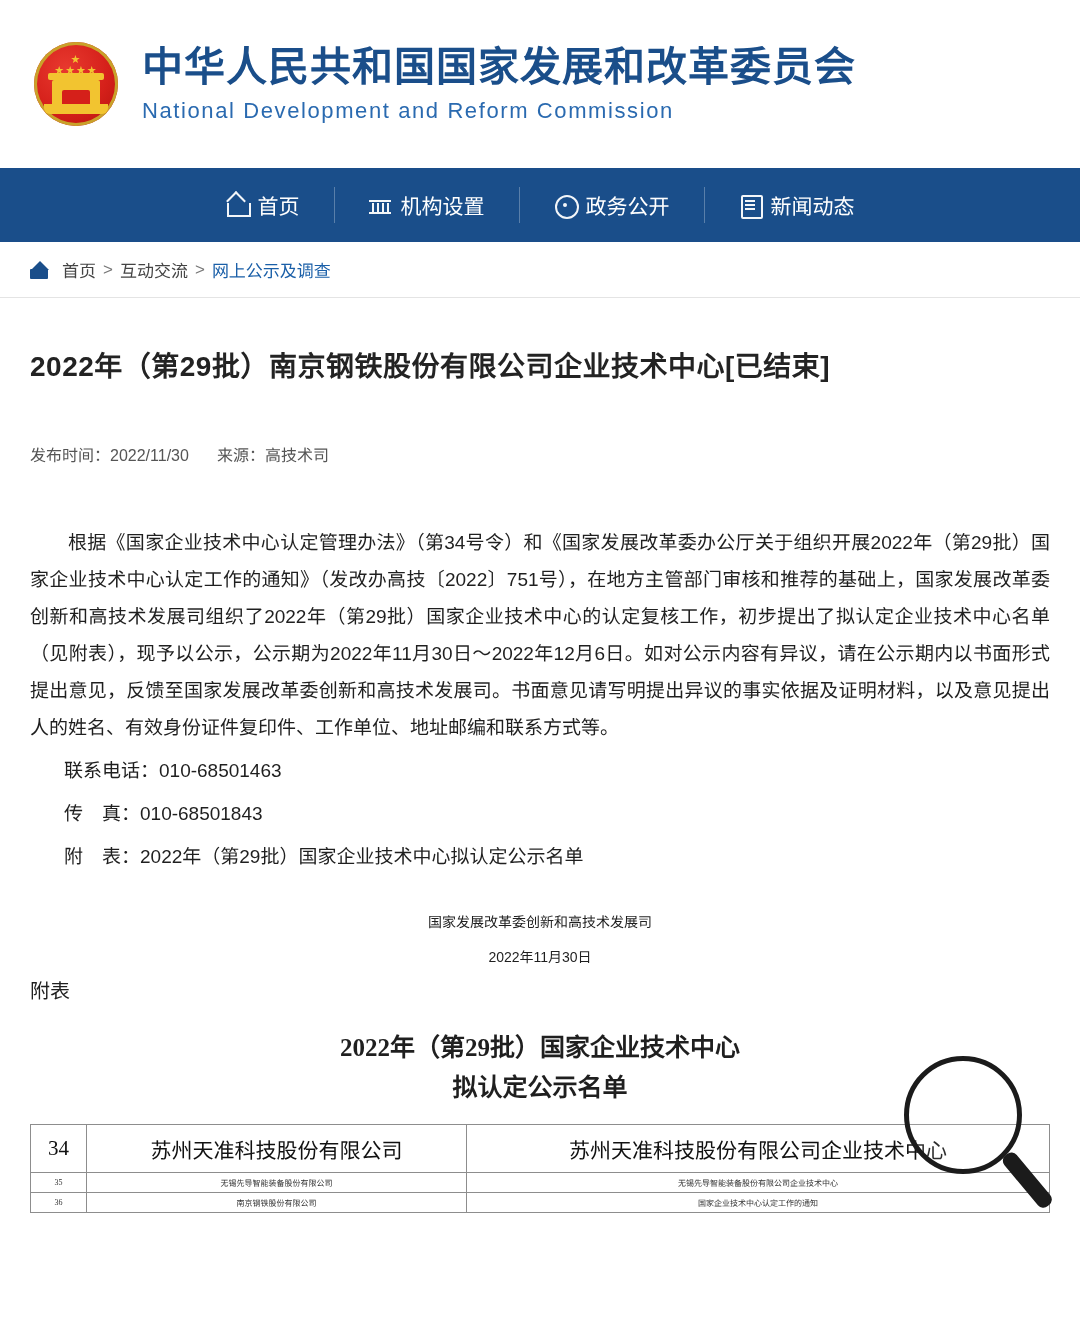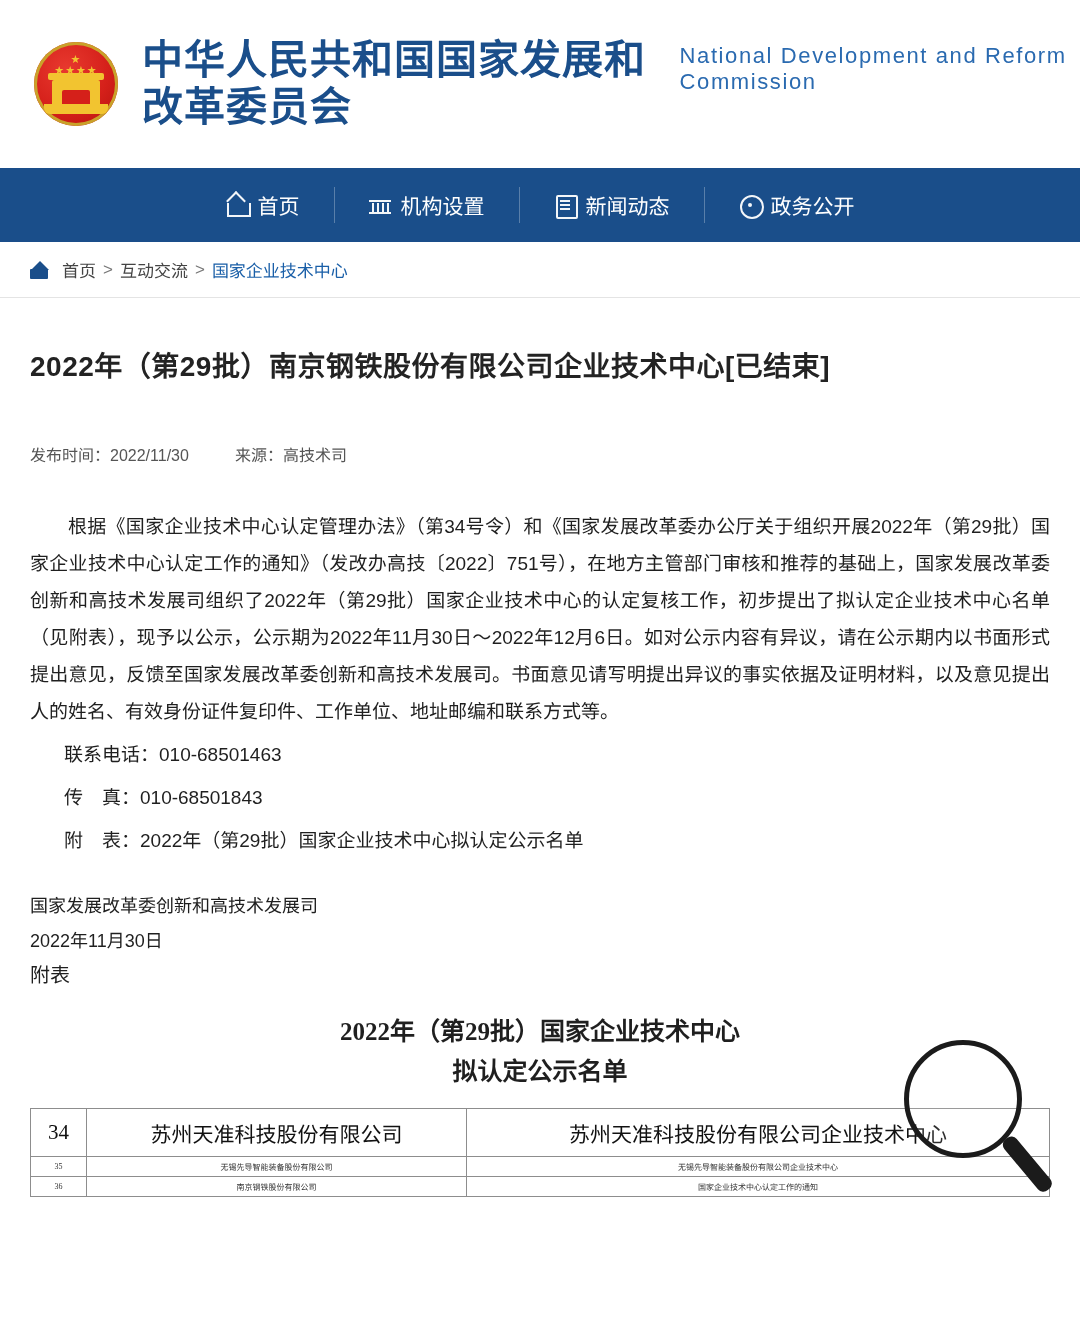--- a/index.html
+++ b/index.html
@@ -51,21 +51,21 @@
     width: 52px; height: 22px;
     color: #f2c430; font-size: 11px; letter-spacing: 1px;
     text-align: center; line-height: 11px;
   }
   .emblem .ears {
     position: absolute; left: 14px; top: 66px;
     width: 64px; height: 10px;
     background: #f2c430;
     border-radius: 0 0 6px 6px;
   }
-  .title-block { display: flex; flex-direction: row; justify-content: flex-end; }
+  .title-block { display: flex; flex-direction: column; justify-content: flex-end; }
   .title-cn {
     font-size: 41px;
     color: #1a4e8a;
     font-weight: bold;
     letter-spacing: 1px;
     line-height: 1.15;
     font-family: "Liberation Serif", "DejaVu Serif", serif;
   }
   .title-en {
     font-size: 22px;
@@ -174,36 +174,36 @@
     font-weight: bold;
     color: #232323;
     padding-top: 46px;
     letter-spacing: .5px;
   }
   .meta {
     margin-top: 58px;
     font-size: 16px;
     color: #555;
     display: flex;
-    gap: 46px;
+    gap: 28px;
   }
   .body {
-    margin-top: 42px;
+    margin-top: 58px;
     font-size: 19px;
     line-height: 37px;
     color: #1f1f1f;
     text-align: justify;
   }
   .body p { margin: 0; }
   .indent { text-indent: 2em; }
   .contact { margin-top: 6px; padding-left: 34px; font-size: 19px; line-height: 37px; }
   .sign {
     margin-top: 30px;
-    text-align: left;
-    font-size: 18px;
+    text-align: center;
+    font-size: 14px;
     line-height: 35px;
     color: #1f1f1f;
   }
   .attach-label {
     font-size: 20px;
     color: #1f1f1f;
   }
   .table-title {
     margin-top: 24px;
     text-align: center;
@@ -278,36 +278,36 @@
   <div class="nav">
     <div class="nav-item">
       <span class="nav-icn icn-home"></span>
       <span>首页</span>
     </div>
     <div class="nav-item">
       <span class="nav-icn icn-bank"></span>
       <span>机构设置</span>
     </div>
     <div class="nav-item">
+      <span class="nav-icn icn-broadcast"></span>
+      <span>政务公开</span>
+    </div>
+    <div class="nav-item">
       <span class="nav-icn icn-doc"></span>
       <span>新闻动态</span>
-    </div>
-    <div class="nav-item">
-      <span class="nav-icn icn-broadcast"></span>
-      <span>政务公开</span>
     </div>
   </div>
 
   <div class="crumb-wrap">
     <span class="crumb-home-icon"></span>
     <span class="crumb-link">首页</span>
     <span class="crumb-sep">&gt;</span>
     <span class="crumb-link">互动交流</span>
     <span class="crumb-sep">&gt;</span>
-    <span class="crumb-link active">国家企业技术中心</span>
+    <span class="crumb-link active">网上公示及调查</span>
   </div>
 
   <div class="article">
     <div class="art-title">2022年（第29批）南京钢铁股份有限公司企业技术中心[已结束]</div>
 
     <div class="meta">
       <div>
         <span>发布时间：</span><span>2022/11/30</span>
       </div>
       <div>

